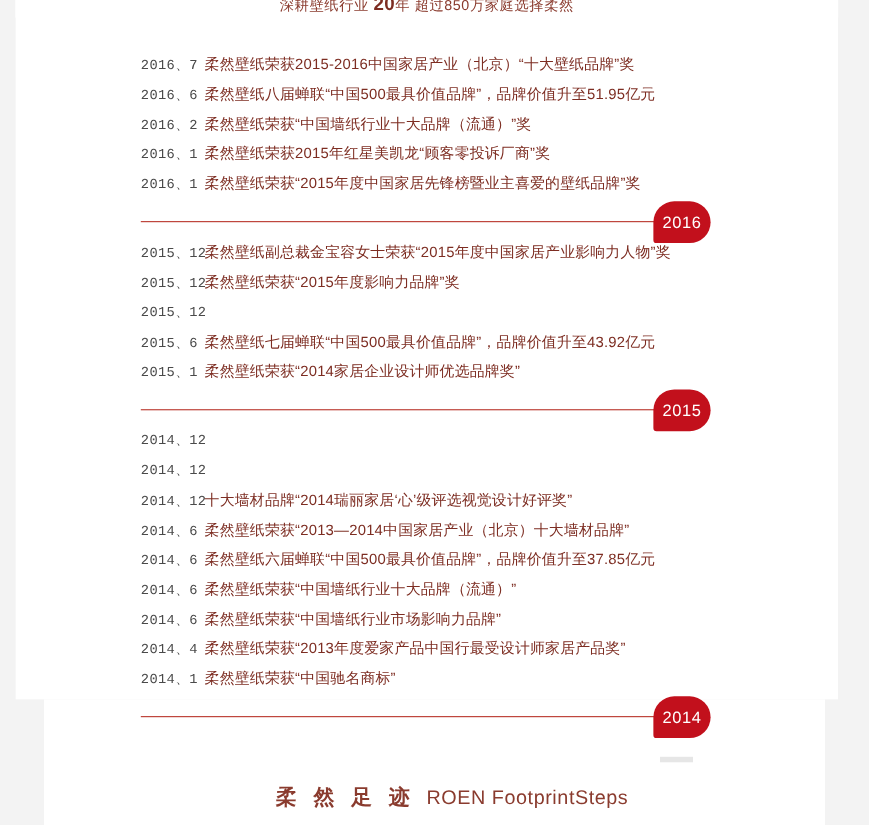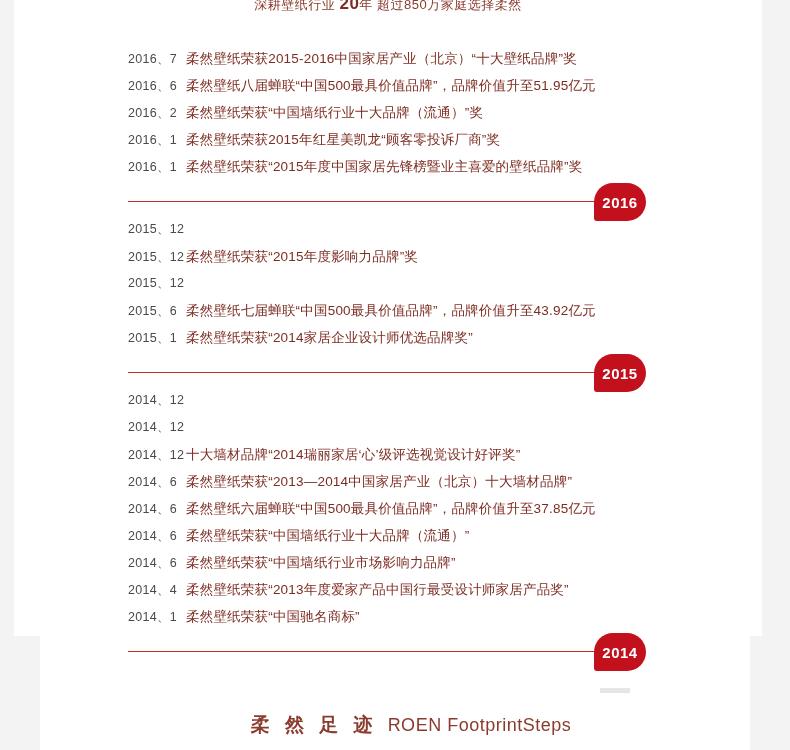--- a/index.html
+++ b/index.html
@@ -76,20 +76,21 @@
     align-items: baseline;
     height: 27px;
   }
   .entry .date {
     width: 58px;
     flex: 0 0 58px;
     font-size: 12.5px;
     color: #4a4a4a;
     letter-spacing: 0.3px;
     white-space: nowrap;
+    font-family: Liberation Mono, monospace;
   }
   .entry .desc {
     font-size: 13.5px;
     color: #7d2d22;
     white-space: nowrap;
     letter-spacing: 0.2px;
   }
   
   .separator {
     position: relative;
@@ -106,21 +107,21 @@
   }
   .year-badge {
     position: absolute;
     top: -4px;
     left: 466px;
     width: 52px;
     height: 38px;
     background: #c2101c;
     color: #ffffff;
     font-size: 15px;
-    font-weight: bold;
+    font-weight: normal;
     letter-spacing: 0.5px;
     display: flex;
     align-items: center;
     justify-content: center;
     border-radius: 26px 26px 26px 4px;
   }
 
   .footer {
     position: absolute;
     left: 0;
@@ -226,20 +227,21 @@
       </div>
       <div class="separator">
         <div class="line"></div>
         <div class="year-badge">2016</div>
       </div>
     </div>
 
     <div class="group">
       <div class="entry">
         <span class="date">2015、12</span>
+        <span class="desc">柔然壁纸副总裁金宝容女士荣获“2015年度中国家居产业影响力人物”奖</span>
       </div>
       <div class="entry">
         <span class="date">2015、12</span>
         <span class="desc">柔然壁纸荣获“2015年度影响力品牌”奖</span>
       </div>
       <div class="entry">
         <span class="date">2015、12</span>
       </div>
       <div class="entry">
         <span class="date">2015、6</span>

